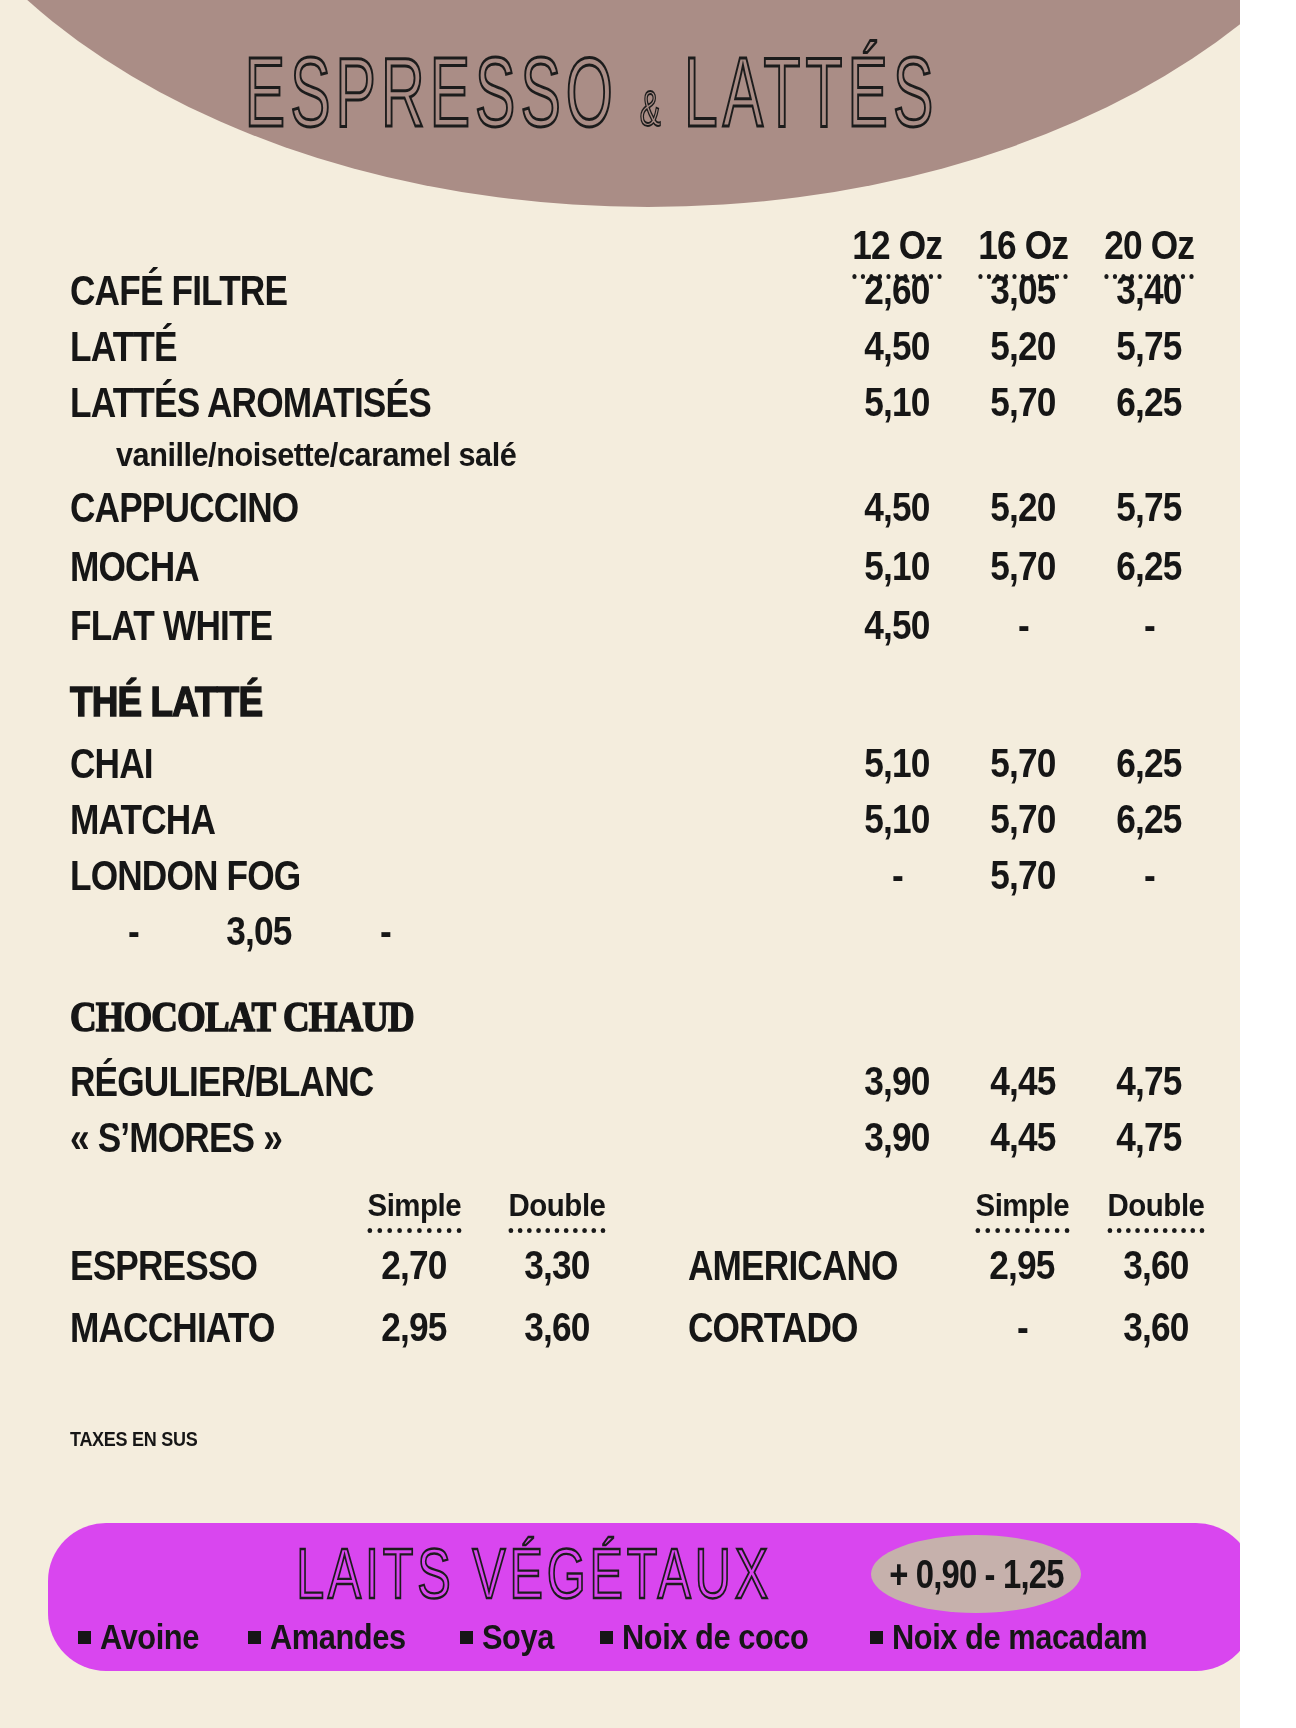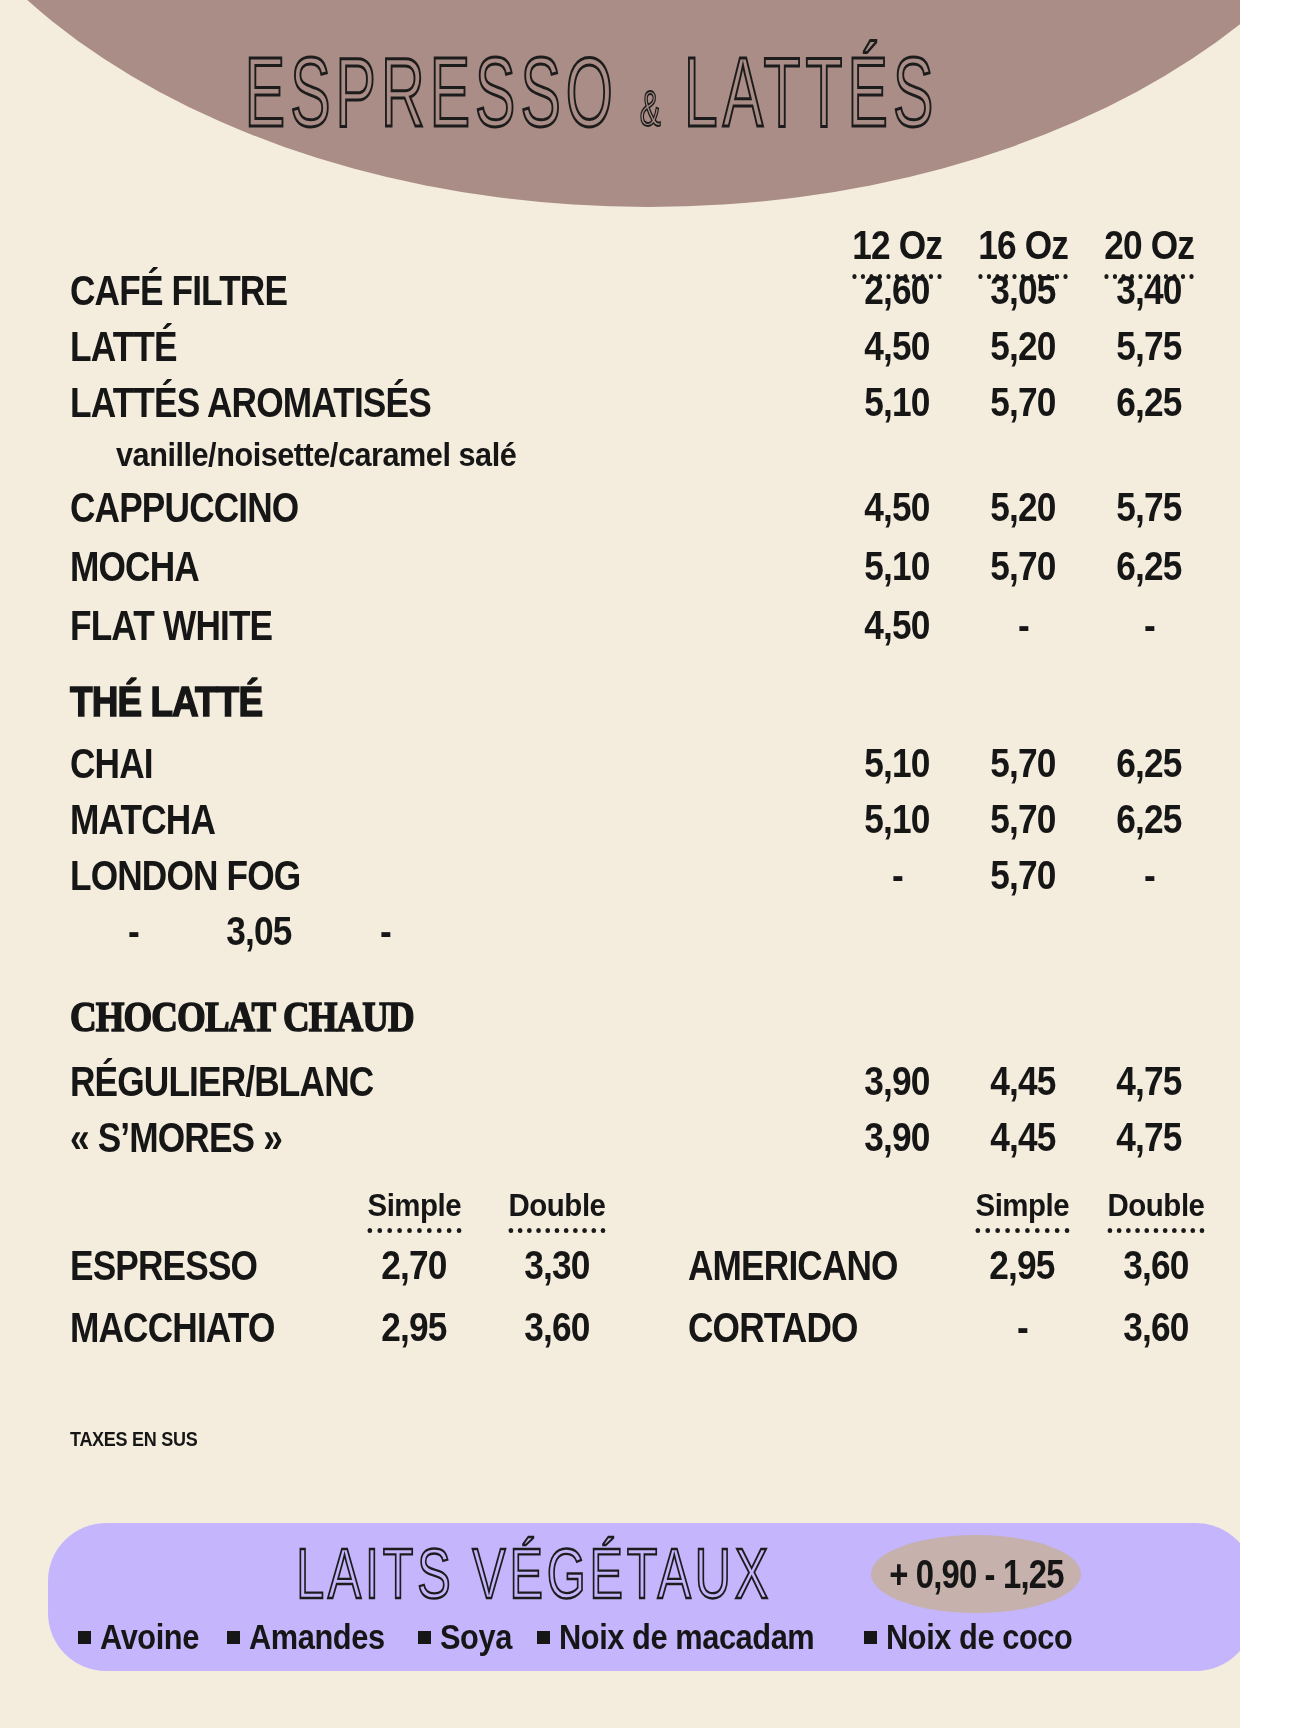--- a/index.html
+++ b/index.html
@@ -47,31 +47,31 @@
   .shdr span{display:inline-block;font-size:31px;font-weight:700;letter-spacing:-0.5px;
         padding-bottom:4px;border-bottom:5px dotted #1a1a1a;transform:scaleX(0.95);}
   .sname span{display:inline-block;font-size:41px;font-weight:700;letter-spacing:-1px;
         white-space:nowrap;transform:scale(0.86,1.05);transform-origin:left center;}
   .sval span{display:inline-block;font-size:41px;font-weight:700;letter-spacing:-1px;
         transform:scaleX(0.86);}
   .footnote{position:absolute;left:70px;top:1428px;font-size:20px;font-weight:700;
         letter-spacing:-0.3px;transform:scaleX(0.9);transform-origin:left center;}
   
   .banner{position:absolute;left:48px;top:1523px;width:1206px;height:148px;
-        background:#c4b5fd;border-radius:58px;}
+        background:#d946ef;border-radius:58px;}
   .banner-top{margin-top:8px;height:86px;display:flex;justify-content:center;
         align-items:center;gap:24px;}
   .banner-title{display:inline-block;font-size:66px;font-weight:400;letter-spacing:5px;
         color:transparent;-webkit-text-stroke:2.2px #1c1c1c;white-space:nowrap;
         transform:scale(0.76,1.06);}
   .badge{width:210px;height:78px;flex:none;background:#c6b1ac;border-radius:50%;
         display:flex;align-items:center;justify-content:center;}
   .badge span{display:inline-block;font-size:40px;font-weight:700;letter-spacing:-1px;
         transform:scaleX(0.82);white-space:nowrap;}
-  .banner-items{display:flex;align-items:center;padding:0 30px;gap:15px;}
+  .banner-items{display:flex;align-items:center;padding:0 30px;gap:36px;}
   .bitem{display:flex;align-items:center;white-space:nowrap;}
   .bullet{width:13px;height:13px;background:#161616;flex:none;margin-right:9px;}
   .bitem .blabel{display:inline-block;font-size:35px;font-weight:700;letter-spacing:-0.5px;
         transform:scale(0.88,1.02);transform-origin:left center;}
 </style>
 </head>
 <body>
 
 <div class="page">
 
@@ -238,22 +238,22 @@
         <div class="bitem">
           <span class="bullet"></span>
           <span class="blabel">Amandes</span>
         </div>
         <div class="bitem">
           <span class="bullet"></span>
           <span class="blabel">Soya</span>
         </div>
         <div class="bitem">
           <span class="bullet"></span>
+          <span class="blabel">Noix de coco</span>
+        </div>
+        <div class="bitem">
+          <span class="bullet"></span>
           <span class="blabel">Noix de macadam</span>
         </div>
-        <div class="bitem">
-          <span class="bullet"></span>
-          <span class="blabel">Noix de coco</span>
-        </div>
       </div>
   </div>
 
 </div>
 
 </body></html>

